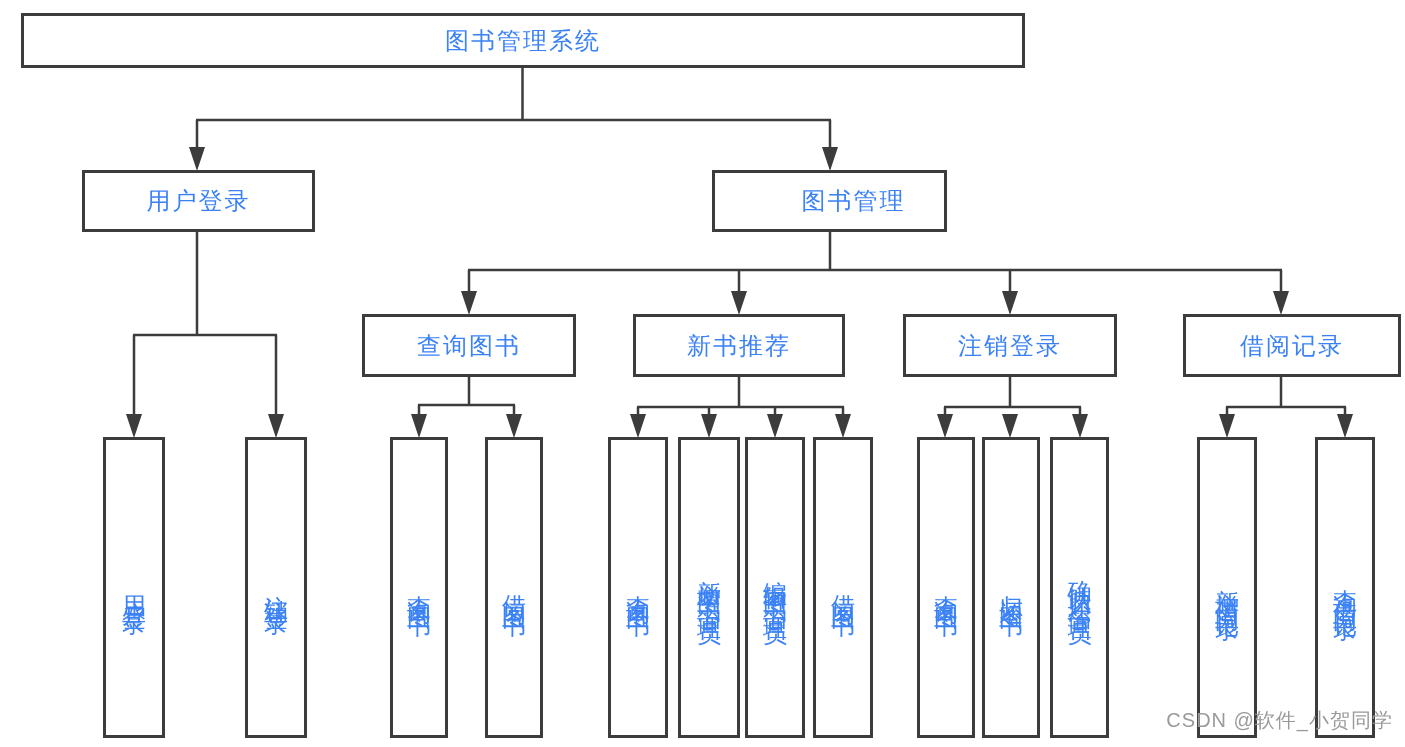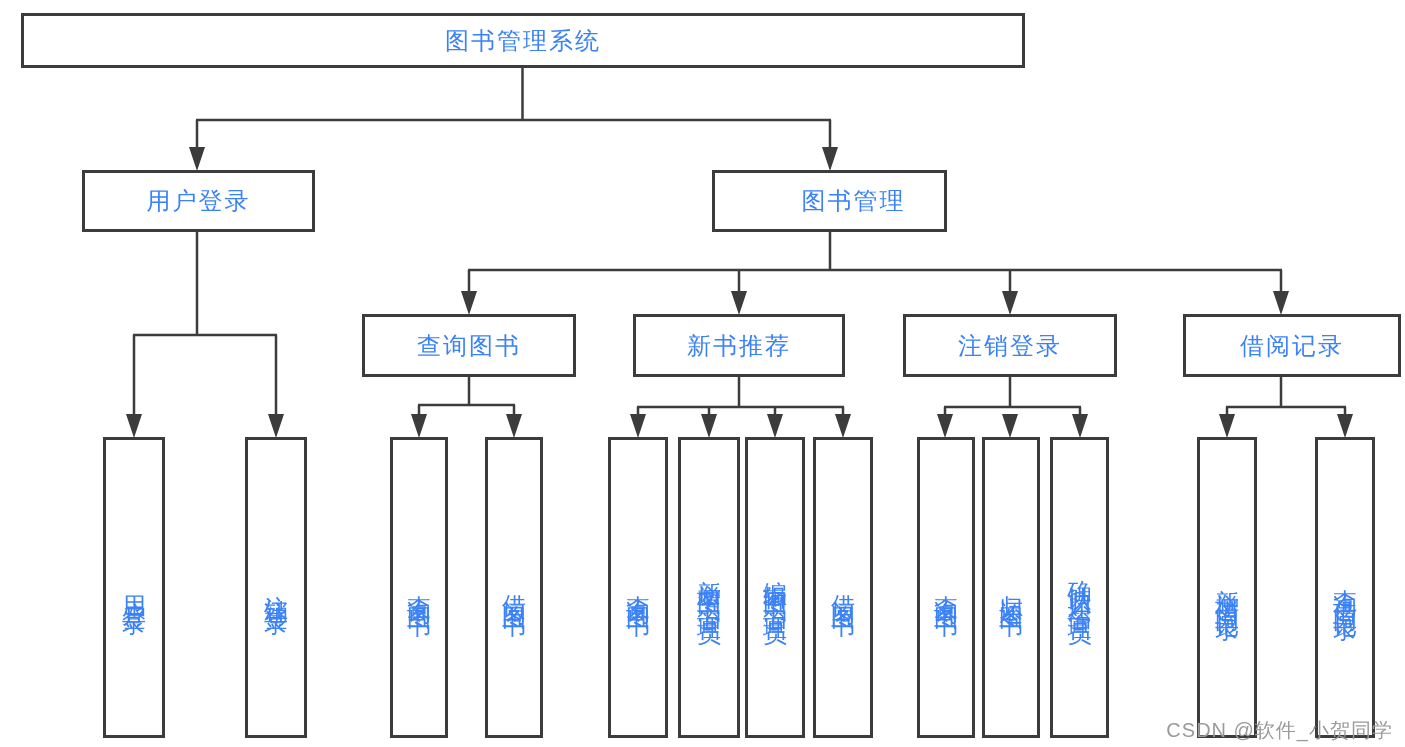--- a/index.html
+++ b/index.html
@@ -59,21 +59,21 @@
   #lf-7  { left: 745px;  width: 60px; }
   #lf-8  { left: 813px;  width: 60px; }
   #lf-9  { left: 917px;  width: 58px; }
   #lf-10 { left: 982px;  width: 58px; }
   #lf-11 { left: 1050px; width: 59px; }
   #lf-12 { left: 1197px; width: 60px; }
   #lf-13 { left: 1315px; width: 60px; }
   .watermark {
     position: absolute;
     right: 12px;
-    bottom: 3px;
+    bottom: 13px;
     font-size: 20px;
     letter-spacing: 1px;
     color: #9a9a9a;
     font-family: "Liberation Sans", sans-serif;
     margin-left: 16px;
   }
 </style>
 </head>
 <body>
 

